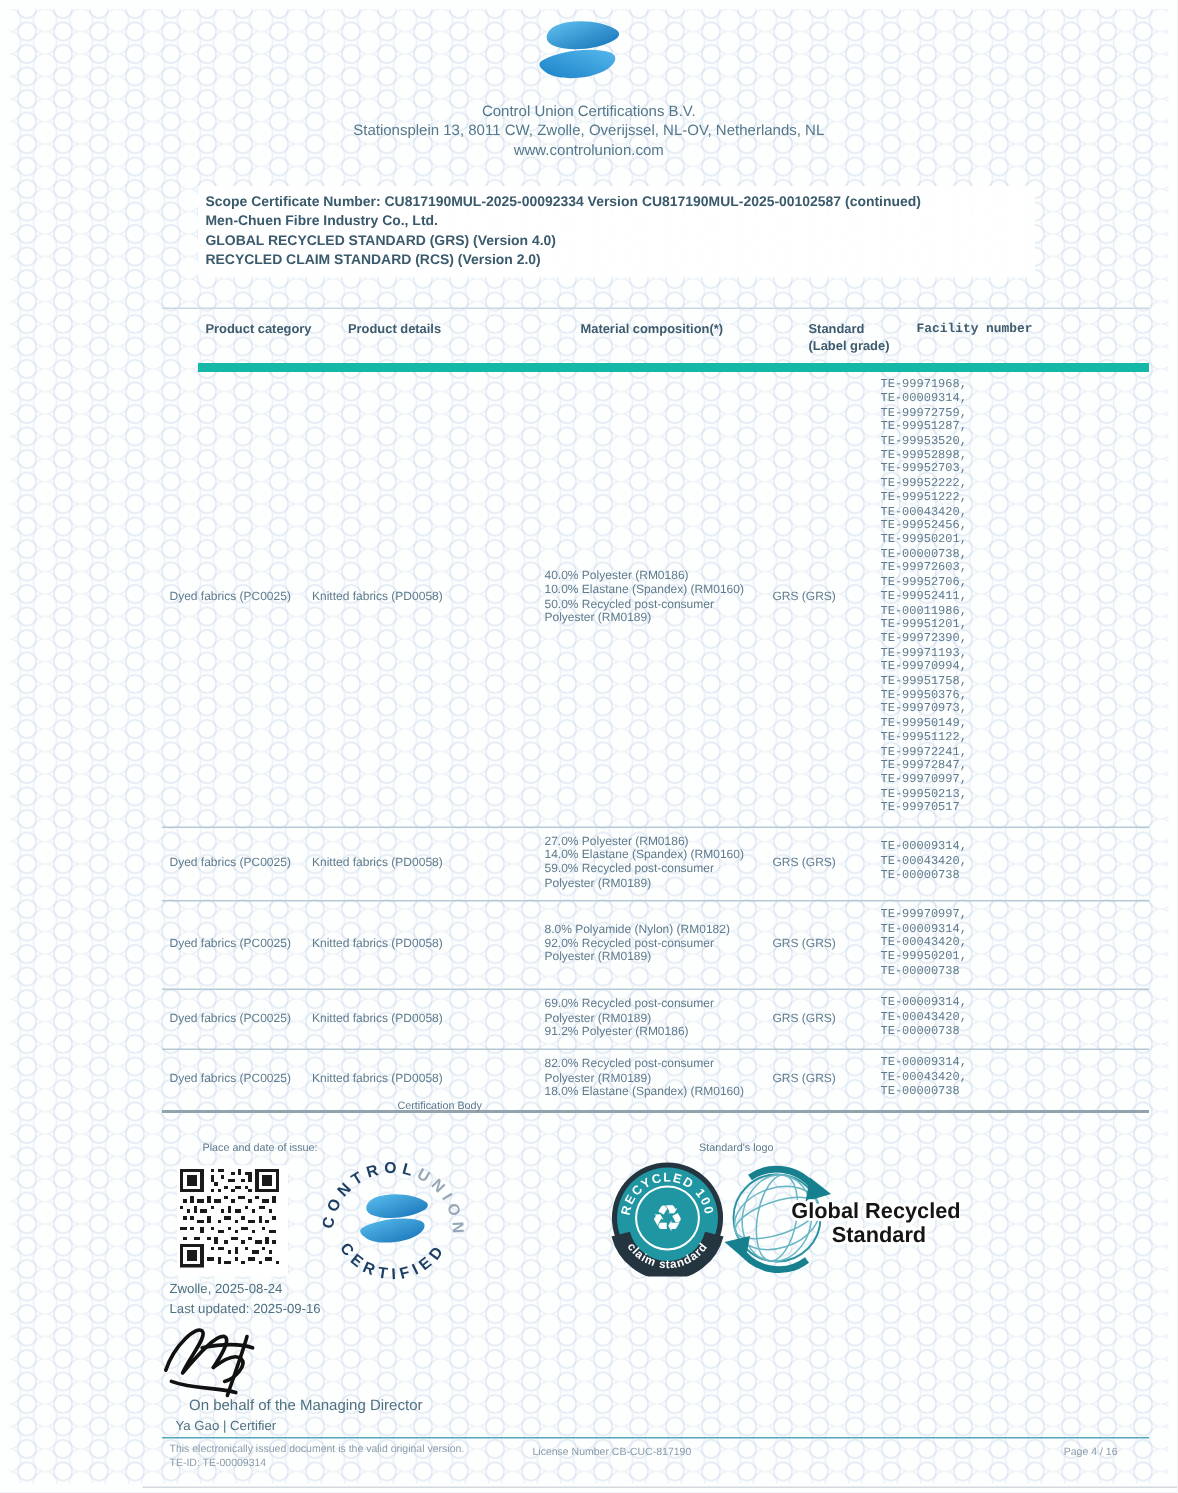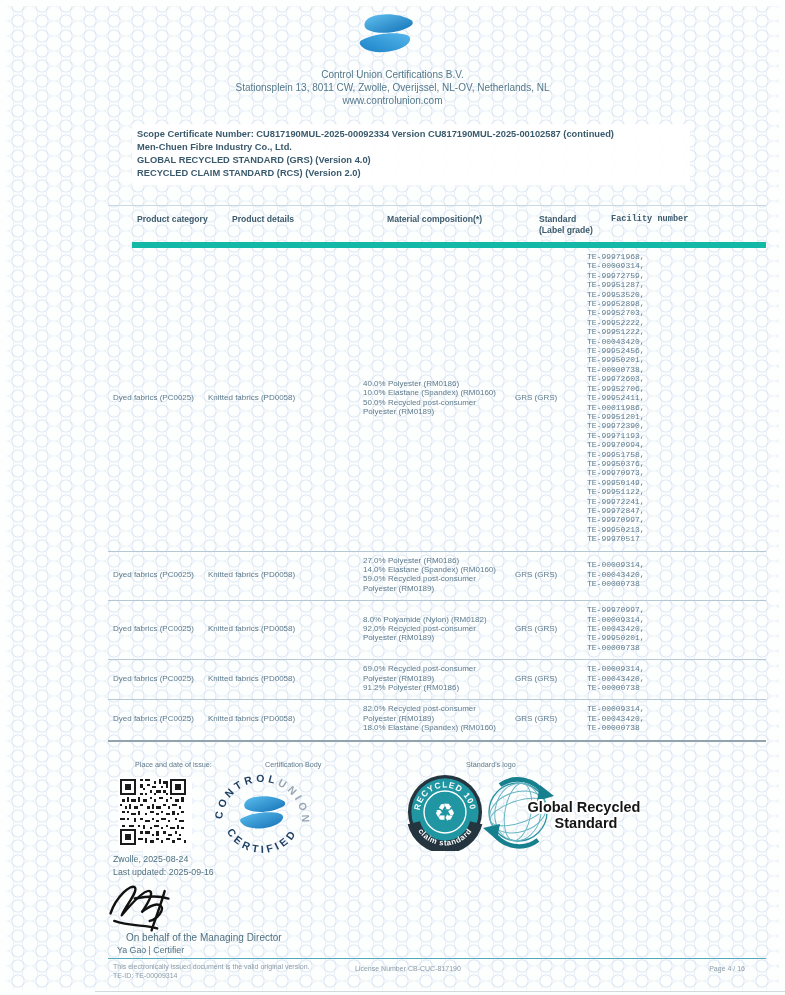--- a/index.html
+++ b/index.html
@@ -49,21 +49,21 @@
   .c2{width:155px;}
   .c3{width:152px;padding-right:8px;box-sizing:border-box;}
   .c4{width:72px;}
   .c5{flex:1;font-family:Liberation Mono, monospace;}
   .cell{white-space:pre-line;}
 
   
   .lbl{font-size:7.2px;color:#5e7a8b;}
   .place-label{left:135px;top:760px;}
   .qr-wrap{left:118px;top:777px;width:70px;height:70px;background:#fff;padding:2px;}
-  .certbody-label{left:237px;top:760px;padding-left:28px;}
+  .certbody-label{left:237px;top:732px;padding-left:28px;}
   .cu-seal{left:210px;top:766px;width:104px;height:104px;}
   .stdlogo-label{left:466px;top:760px;}
   .rec-badge{left:406px;top:773px;width:78px;height:78px;}
   .grs-logo{left:478px;top:770px;width:162px;height:84px;}
 
   
   .place-date{left:113px;top:854px;font-size:8.8px;color:#4f707f;}
   .last-updated{left:113px;top:867px;font-size:8.8px;color:#4f707f;}
   .signature{left:100px;top:878px;width:92px;height:56px;}
   .on-behalf{left:126px;top:932px;font-size:10px;color:#4f707f;}

